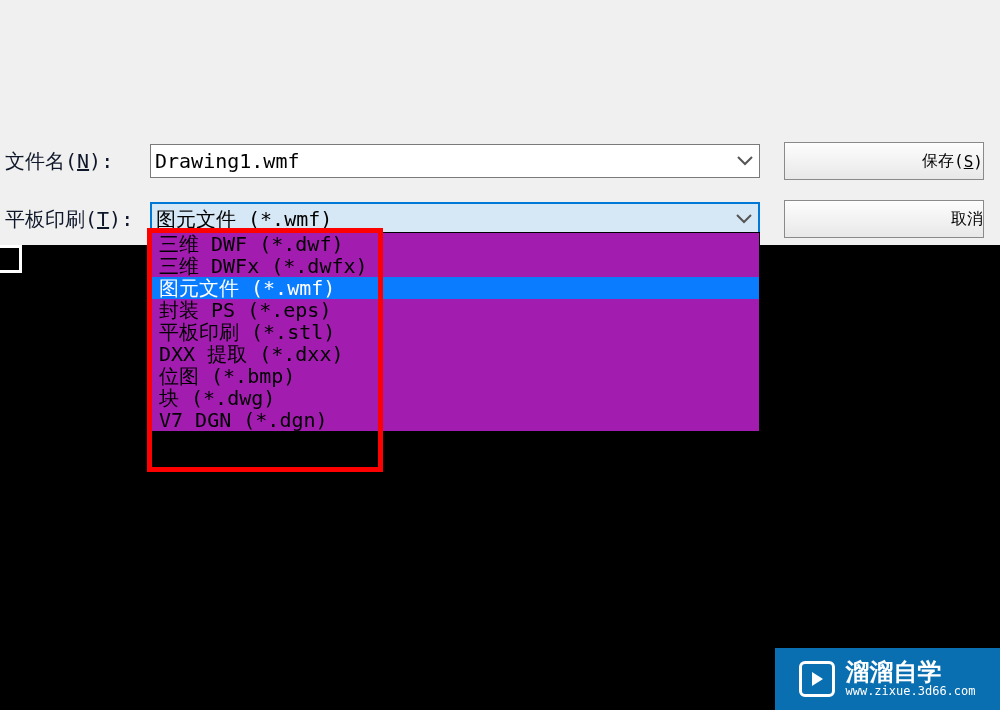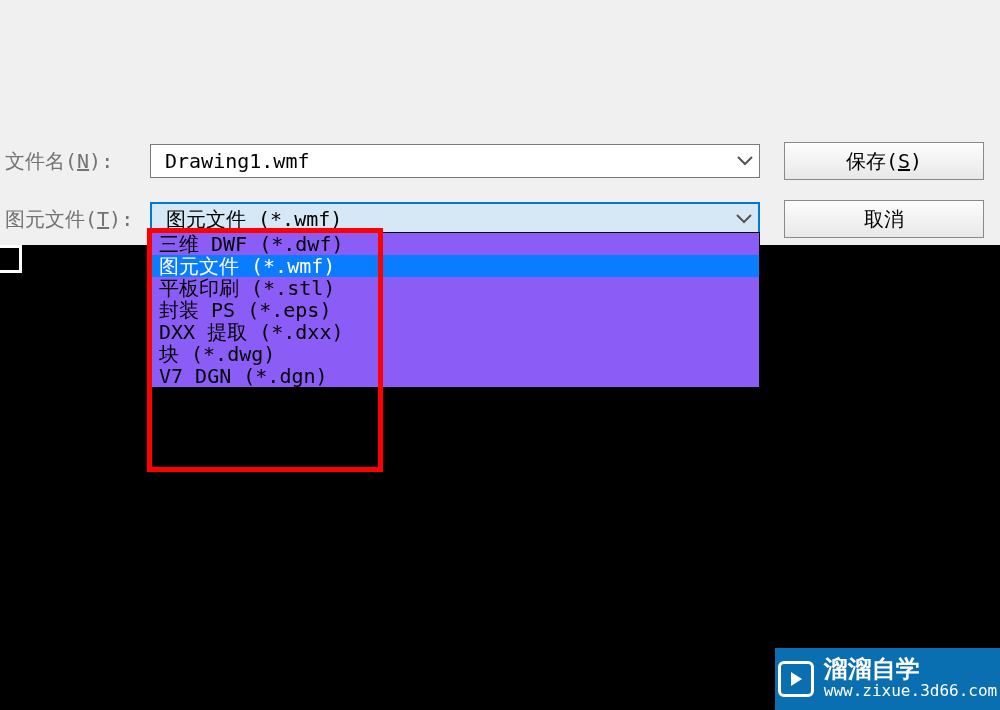--- a/index.html
+++ b/index.html
@@ -32,34 +32,34 @@
     .row-filename {
       top: 142px;
       left: 5px;
     }
     .row-filetype {
       top: 200px;
       left: 5px;
     }
     .label {
       width: 145px;
-      color: #737373;
+      color: #0f172a;
       font-size: 20px;
     }
     .combo {
       width: 610px;
       height: 34px;
       background: #fff;
       border: 1px solid #7a7a7a;
       display: flex;
       align-items: center;
       position: relative;
       font-size: 20px;
       color: #000;
-      padding-left: 14px;
+      padding-left: 4px;
     }
     .combo.highlighted {
       background: #d6e8f5;
       border: 2px solid #0078d7;
     }
     .combo-arrow {
       position: absolute;
       right: 6px;
       top: 50%;
       transform: translateY(-50%);
@@ -71,32 +71,32 @@
       width: 16px;
       height: 10px;
     }
     .btn {
       width: 200px;
       height: 38px;
       background: linear-gradient(#fdfdfd, #e8e8e8);
       border: 1px solid #8a8a8a;
       display: flex;
       align-items: center;
-      justify-content: center;
-      font-size: 20px;
+      justify-content: flex-end;
+      font-size: 16px;
       color: #000;
       margin-left: 24px;
       cursor: pointer;
     }
     .dropdown-list {
       position: absolute;
       top: 232px;
       left: 150px;
       width: 610px;
-      background: #8b5cf6;
+      background: #a21caf;
       border: 1px solid #000;
       z-index: 10;
     }
     .dropdown-item {
       height: 22px;
       padding-left: 8px;
       font-size: 20px;
       color: #000;
       display: flex;
       align-items: center;
@@ -158,21 +158,21 @@
       flex-direction: column;
       align-items: flex-start;
       color: #fff;
     }
     .wm-title {
       font-size: 24px;
       font-weight: bold;
       line-height: 1;
     }
     .wm-url {
-      font-size: 16px;
+      font-size: 12px;
       line-height: 1.2;
     }
     .label u {
       text-decoration: underline;
     }
     .btn u {
       text-decoration: underline;
     }
   </style>
 </head>
@@ -194,45 +194,47 @@
     </div>
     <div class="btn">
       <span>保存(</span>
         <u>S</u>
         <span>)</span>
     </div>
   </div>
 
   <div class="form-row row-filetype">
     <div class="label">
-      <span>图元文件(</span><u>T</u><span>):</span>
+      <span>平板印刷(</span><u>T</u><span>):</span>
     </div>
     <div class="combo highlighted">
       <span>图元文件 (*.wmf)</span>
       <span class="combo-arrow">
         <svg viewBox="0 0 16 10">
             <path d="M1 1 L8 8 L15 1" stroke="#555" stroke-width="2" fill="none"></path>
           </svg>
       </span>
     </div>
     <div class="btn">
       <span>取消</span>
     </div>
   </div>
 
 </div>
 
 <div class="left-black-bar"></div>
 
 <div class="dropdown-list" id="dropdown-list">
     <div class="dropdown-item">三维 DWF (*.dwf)</div>
+    <div class="dropdown-item">三维 DWFx (*.dwfx)</div>
     <div class="dropdown-item selected">图元文件 (*.wmf)</div>
+    <div class="dropdown-item">封装 PS (*.eps)</div>
     <div class="dropdown-item">平板印刷 (*.stl)</div>
-    <div class="dropdown-item">封装 PS (*.eps)</div>
     <div class="dropdown-item">DXX 提取 (*.dxx)</div>
+    <div class="dropdown-item">位图 (*.bmp)</div>
     <div class="dropdown-item">块 (*.dwg)</div>
     <div class="dropdown-item">V7 DGN (*.dgn)</div>
   </div>
 
 <div class="highlight-box"></div>
 
 <div class="watermark">
   <div class="wm-icon">
     <svg viewBox="0 0 18 18">
         <path d="M4 2 L15 9 L4 16 Z" fill="#fff"></path>

